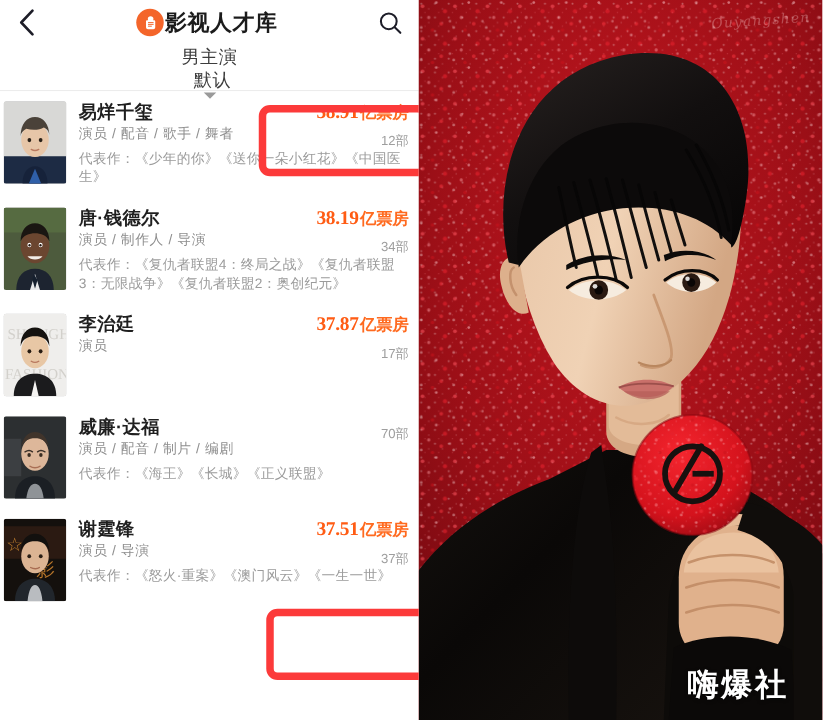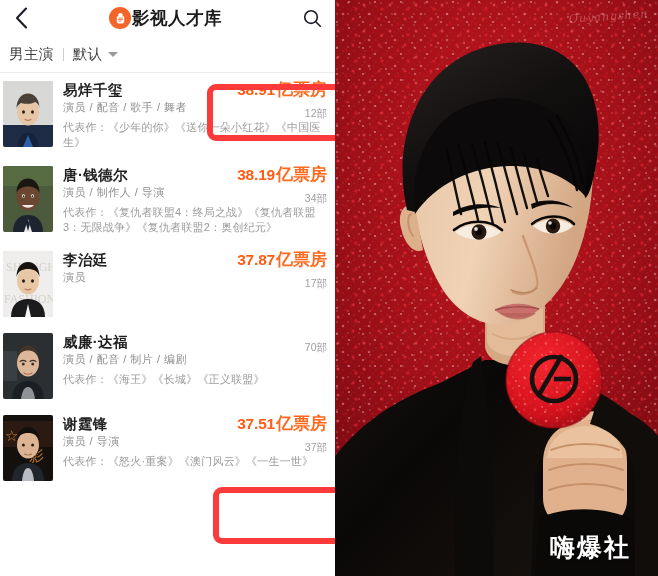--- a/index.html
+++ b/index.html
@@ -59,23 +59,24 @@
   }
   .nav-search {
     width: 46px; height: 36px;
     display: flex; align-items: center; justify-content: center;
     cursor: pointer;
   }
 
   
   .filterbar {
     height: 36px;
-    display: flex; align-items: center; justify-content: flex-start;
+    display: flex; align-items: center; justify-content: space-between;
     background: #ffffff;
     gap: 0px;
+    flex-direction: column;
   }
   .filter-tab {
     font-size: 14.5px;
     color: #3d3d3d;
     padding: 0 9px;
     cursor: pointer;
     letter-spacing: .4px;
   }
   .filter-sep {
     width: 1px; height: 13px; background: #cfcfcf;
@@ -153,24 +154,24 @@
   }
   .boxoffice {
     white-space: nowrap;
     line-height: 18px;
   }
   .bo-num {
     font-size: 15.5px;
     font-weight: bold;
     color: #ff5c14;
     letter-spacing: -0.2px;
-    font-family: Liberation Sans, sans-serif;
+    font-family: Liberation Serif, serif;
   }
   .bo-unit {
-    font-size: 17px;
+    font-size: 13px;
     font-weight: bold;
     color: #ff6a1f;
     margin-left: 1px;
   }
   .film-count {
     font-size: 10.5px;
     color: #9e9e9e;
     margin-top: 8px;
     line-height: 13px;
   }

